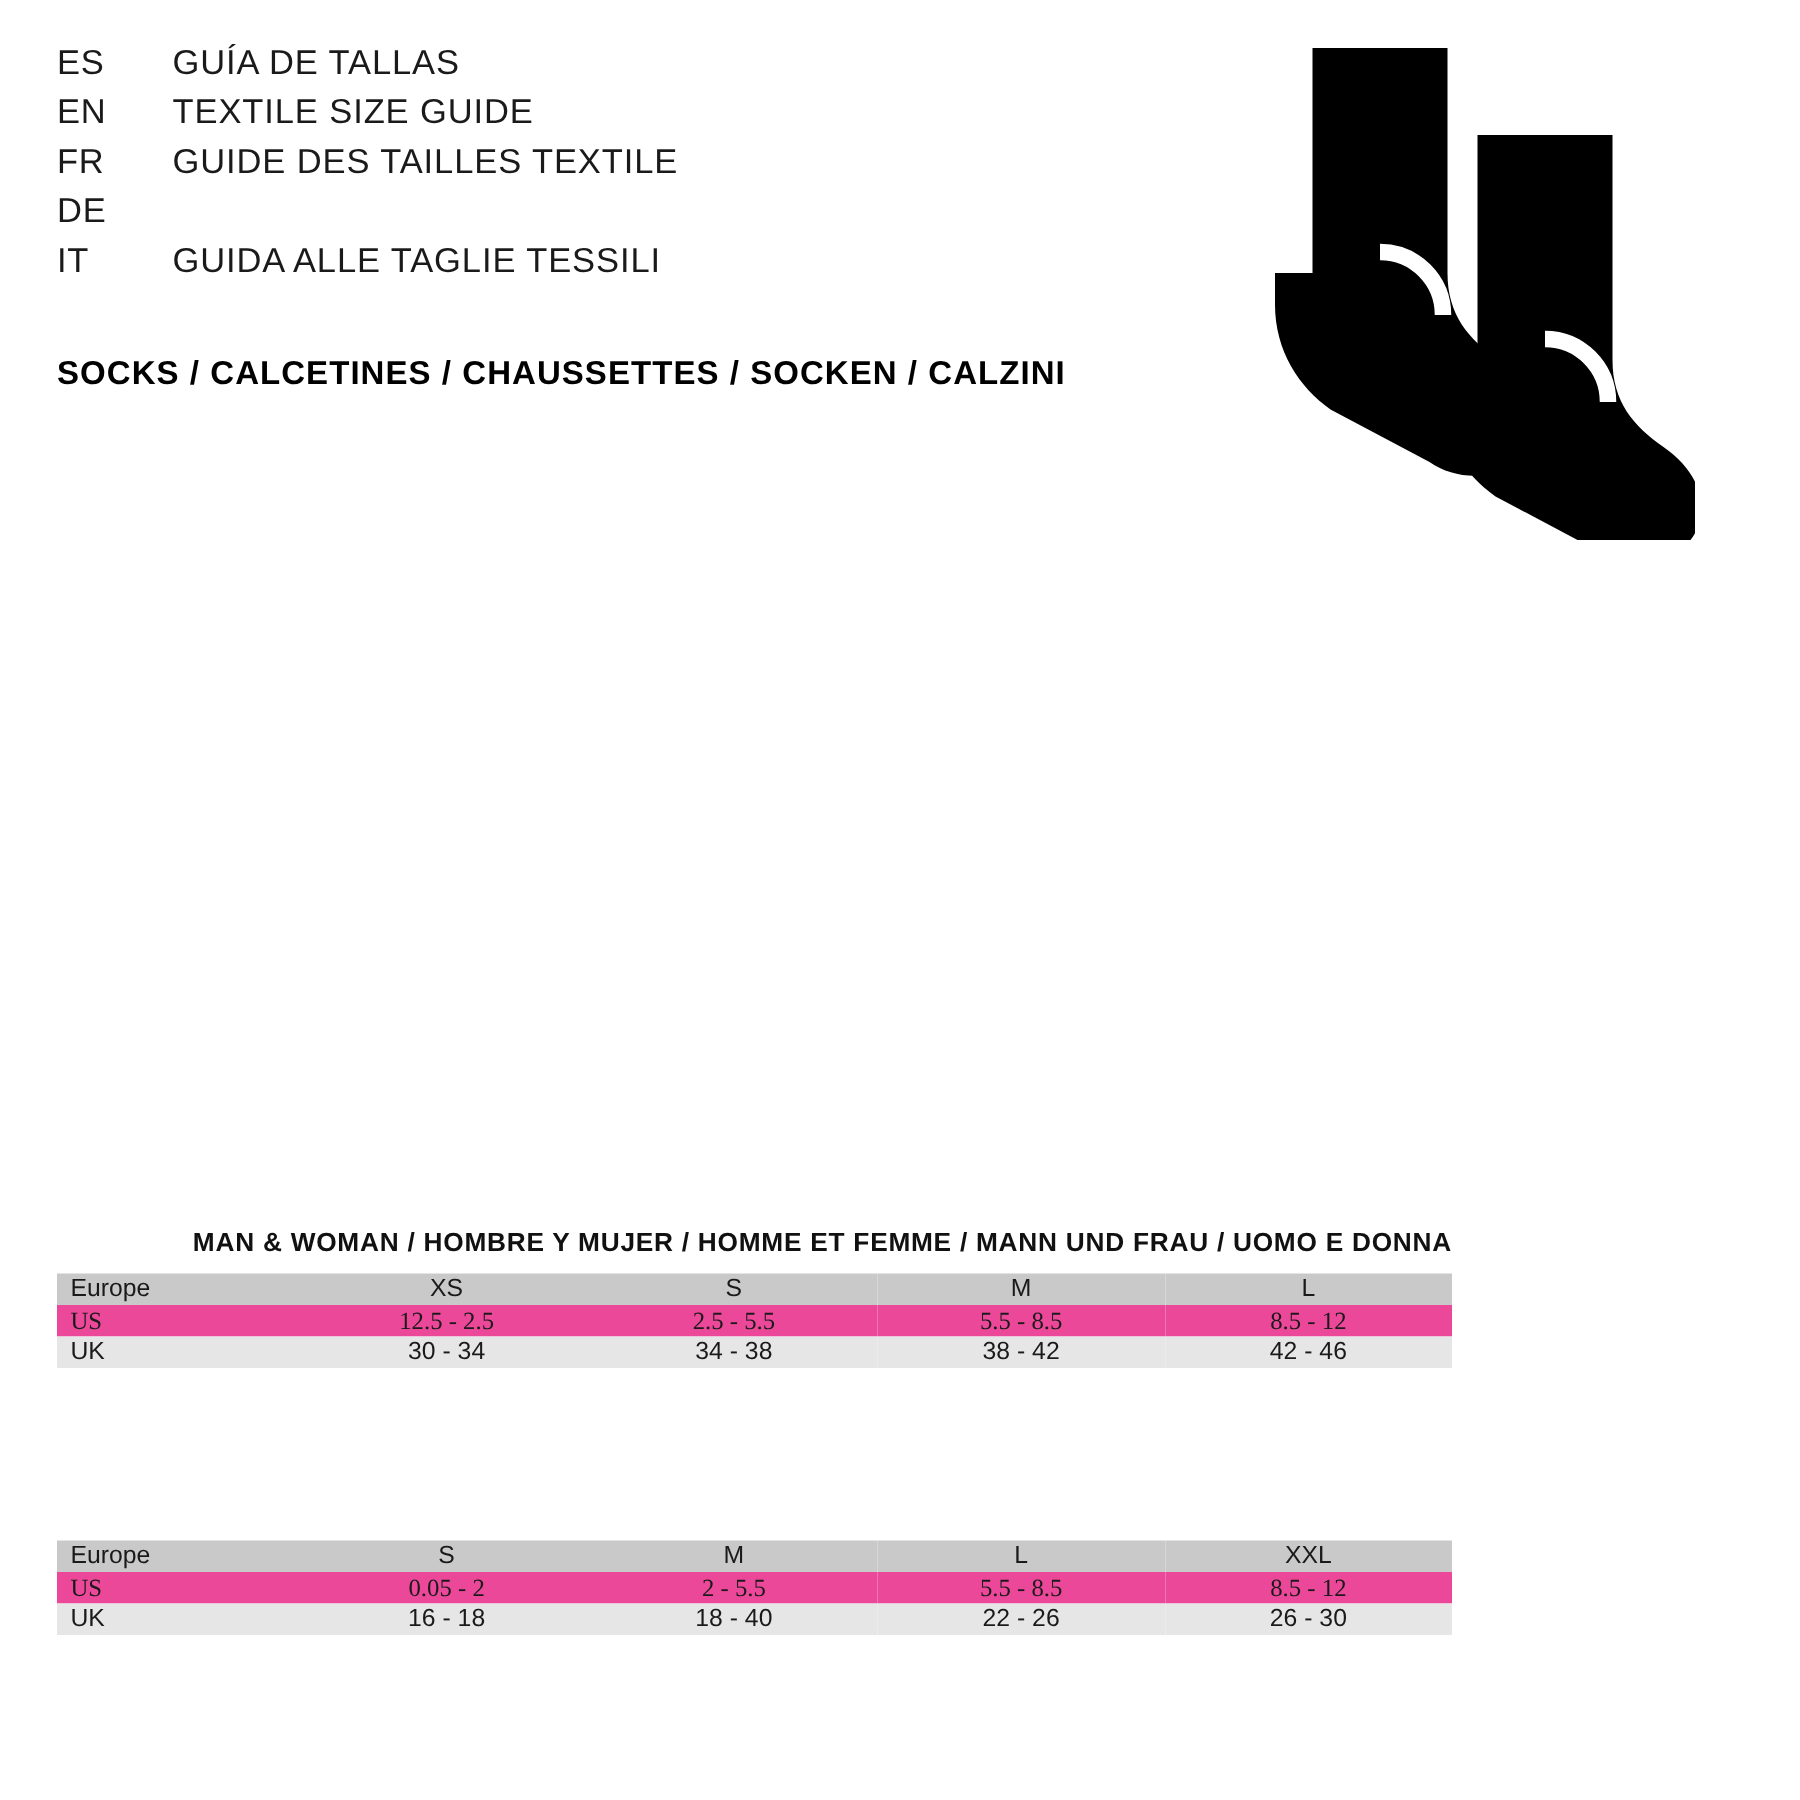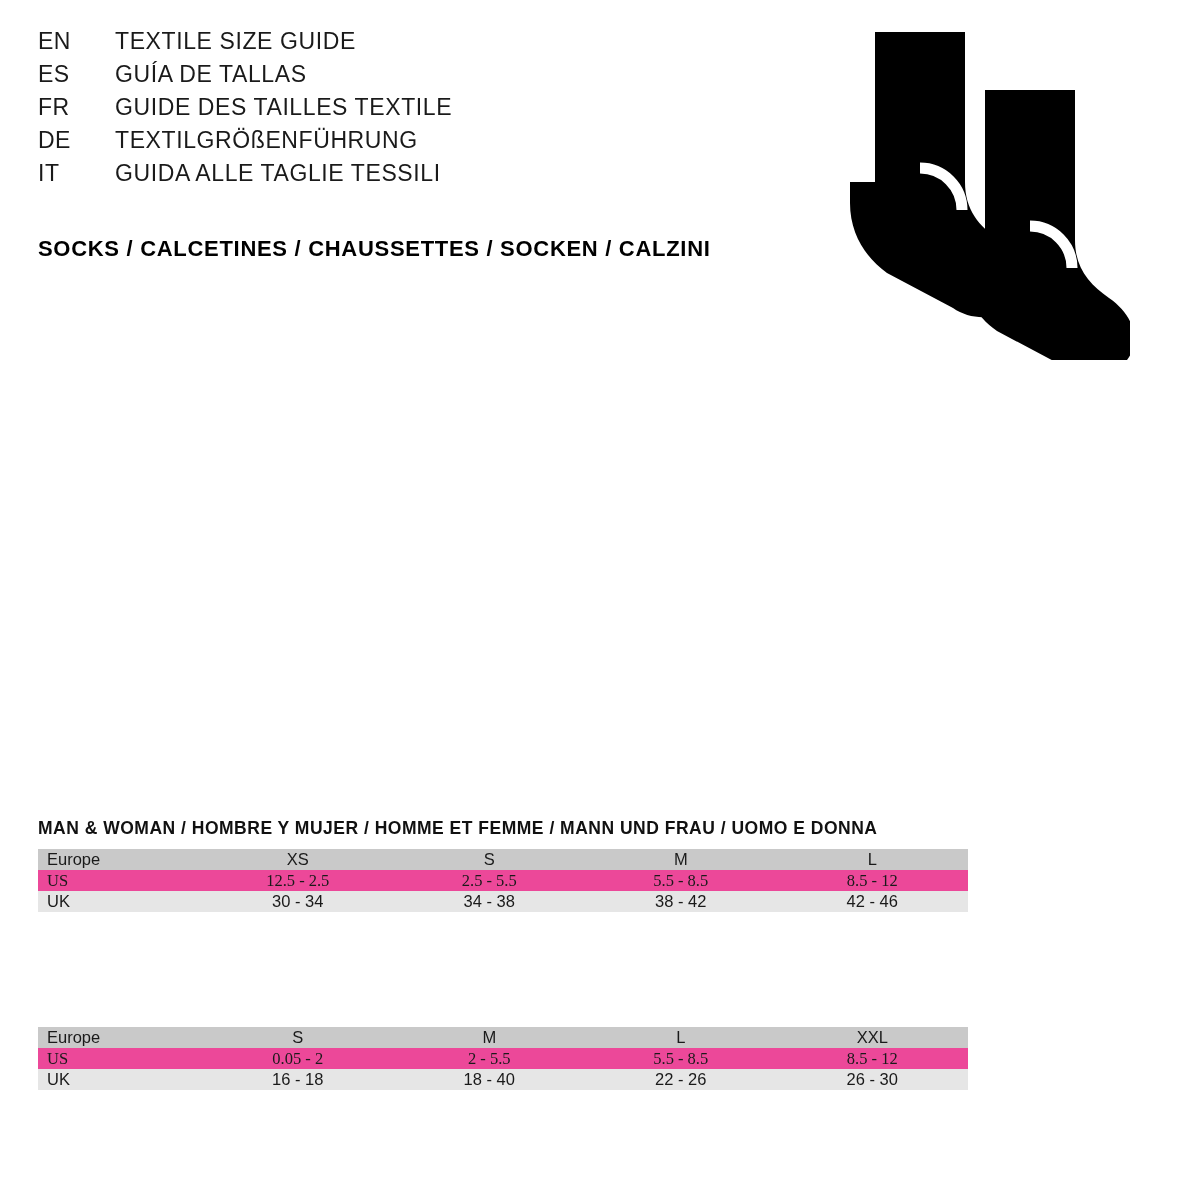--- a/index.html
+++ b/index.html
@@ -71,20 +71,21 @@
   .section-man { top: 818px; }
   .section-kids { top: 1027px; }
 
   .section-title {
     font-size: 17.5px;
     font-weight: bold;
     letter-spacing: 0.5px;
     color: #111111;
     margin-bottom: 10px;
     white-space: nowrap;
+    text-align: right;
   }
 
   table.size-table {
     border-collapse: collapse;
     width: 930px;
     table-layout: fixed;
   }
   table.size-table td {
     height: 21px;
     font-size: 16.5px;
@@ -109,34 +110,33 @@
   tr.plain-row td {
     background: #ec4899;
     font-family: Liberation Serif, serif;
   }
 </style>
 </head>
 <body>
 
 <div class="lang-block">
   <div class="lang-row">
+    <span class="lang-code">ES</span>
+    <span class="lang-text">GUÍA DE TALLAS</span>
+  </div>
+  <div class="lang-row">
     <span class="lang-code">EN</span>
     <span class="lang-text">TEXTILE SIZE GUIDE</span>
   </div>
   <div class="lang-row">
-    <span class="lang-code">ES</span>
-    <span class="lang-text">GUÍA DE TALLAS</span>
-  </div>
-  <div class="lang-row">
     <span class="lang-code">FR</span>
     <span class="lang-text">GUIDE DES TAILLES TEXTILE</span>
   </div>
   <div class="lang-row">
     <span class="lang-code">DE</span>
-    <span class="lang-text">TEXTILGRÖßENFÜHRUNG</span>
   </div>
   <div class="lang-row">
     <span class="lang-code">IT</span>
     <span class="lang-text">GUIDA ALLE TAGLIE TESSILI</span>
   </div>
 </div>
 
 <div class="garment-title">SOCKS / CALCETINES / CHAUSSETTES / SOCKEN / CALZINI</div>
 
 <div class="socks-art">

